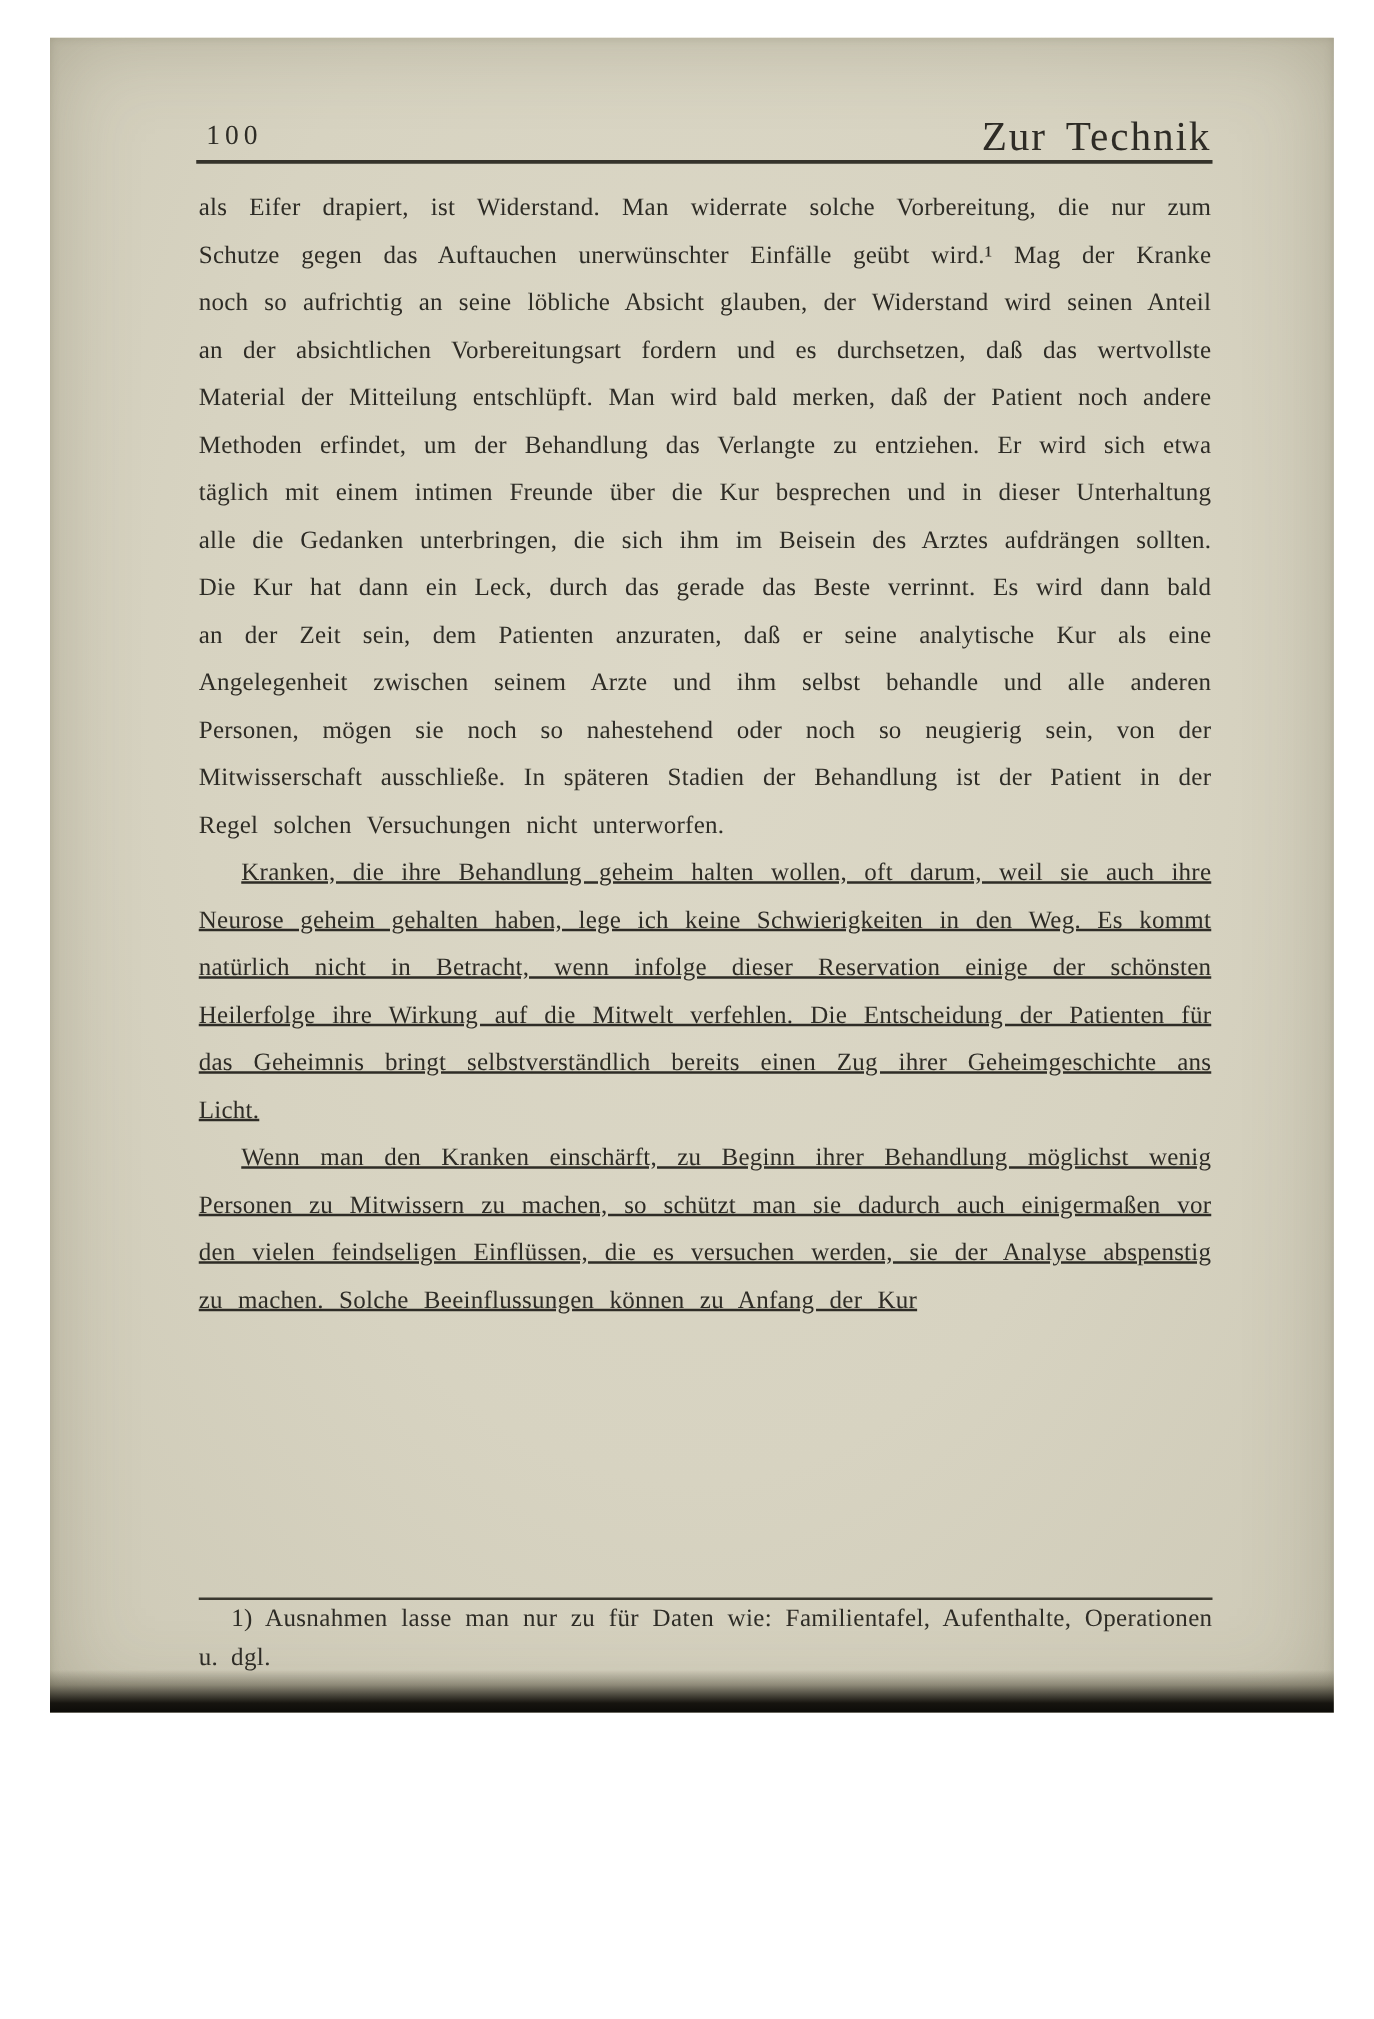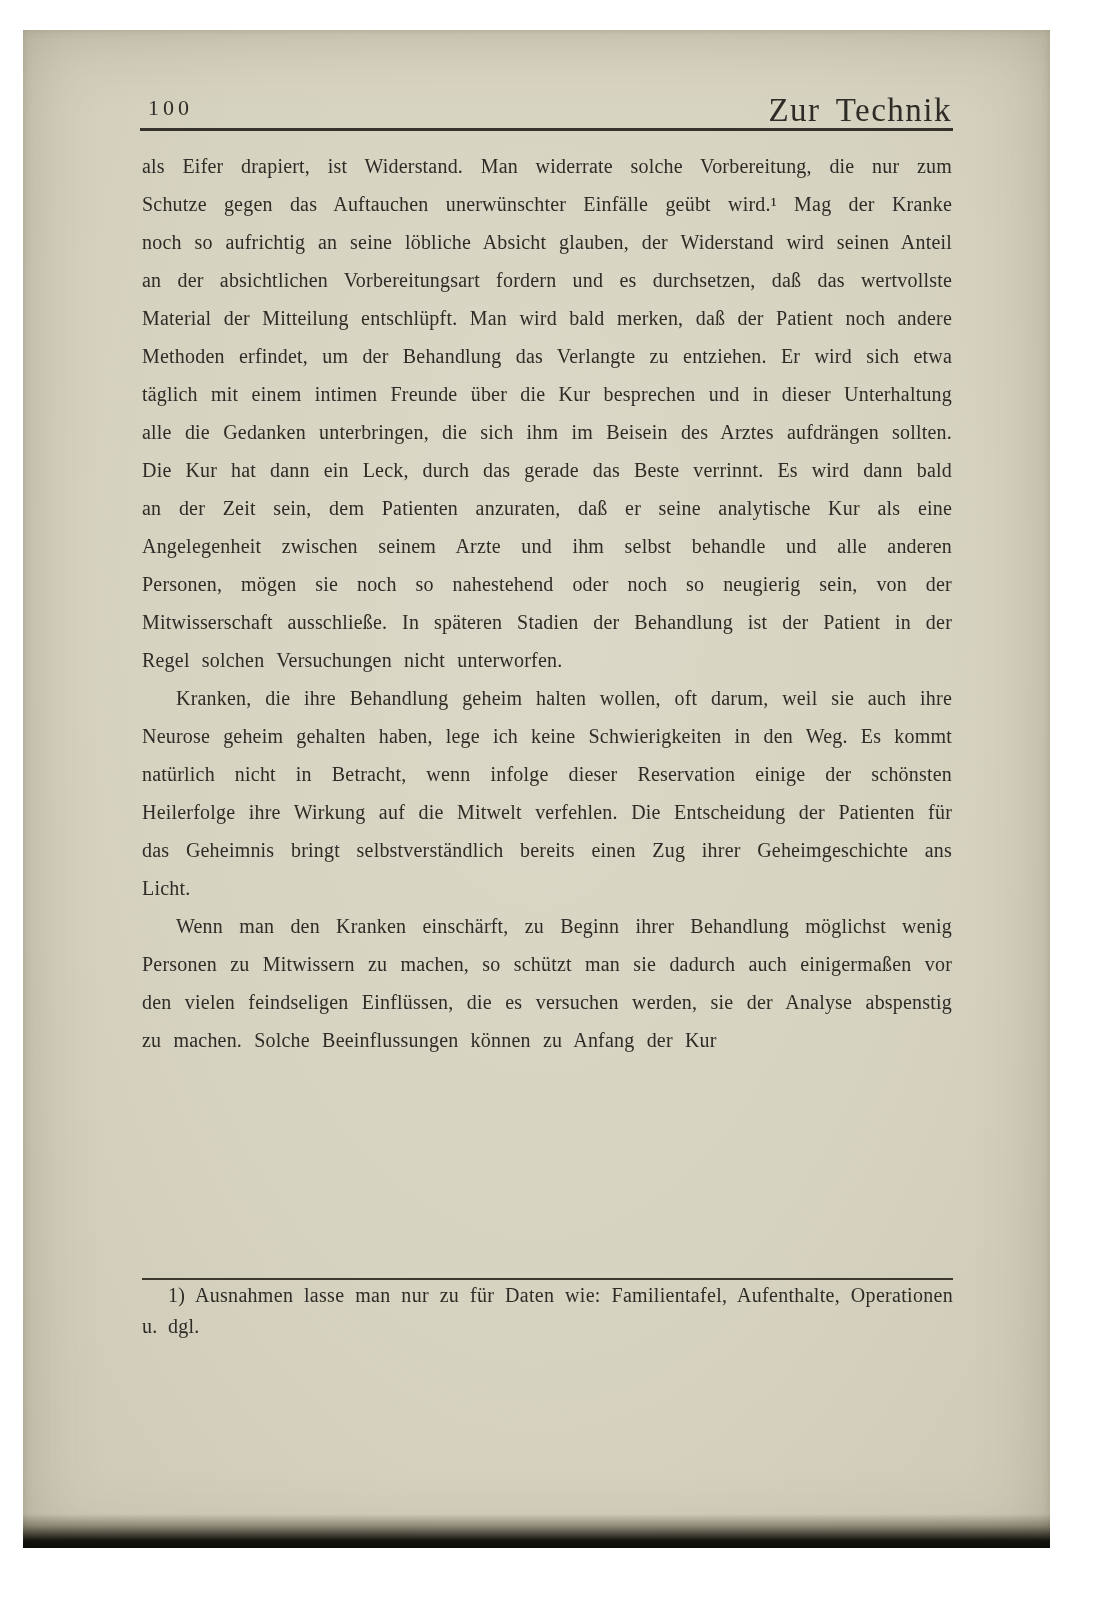--- a/index.html
+++ b/index.html
@@ -11,24 +11,24 @@
     overflow: hidden;
     font-family: "Liberation Serif", "DejaVu Serif", serif;
   }
   .scan {
     position: absolute;
     inset: 0;
     background: #ffffff;
   }
   .paper {
     position: absolute;
-    left: 23px;
+    left: 40px;
     top: 30px;
     width: 1027px;
-    height: 1518px;
+    height: 1340px;
     color: var(--color-ink, #2e2c26);
     background: radial-gradient(ellipse at 50% 38%,
                 #dcd8c7 0%, #d7d3c1 55%, #cdc9b6 100%);
     box-shadow: inset 0 0 70px rgba(100, 94, 70, 0.30),
                 inset 0 0 8px rgba(100, 94, 70, 0.25);
   }
   .page-header {
     position: relative;
     margin: 62px 98px 0 119px;
     height: 34px;
@@ -56,21 +56,21 @@
   }
   .body-text {
     margin: 16px 98px 0 119px;
     font-size: 20px;
     line-height: 38px;
     text-align: justify;
     letter-spacing: 0.2px;
     word-spacing: 7px;
   }
   .body-text p { margin: 0; }
-  .body-text p.indent { text-indent: 34px; }
+  .body-text p.indent { text-indent: 34px; text-decoration: underline; }
   .footnote {
     position: absolute;
     left: 119px;
     right: 97px;
     top: 1248px;
   }
   .footnote-rule {
     border-top: 2px solid #3a382f;
   }
   .footnote-text {

